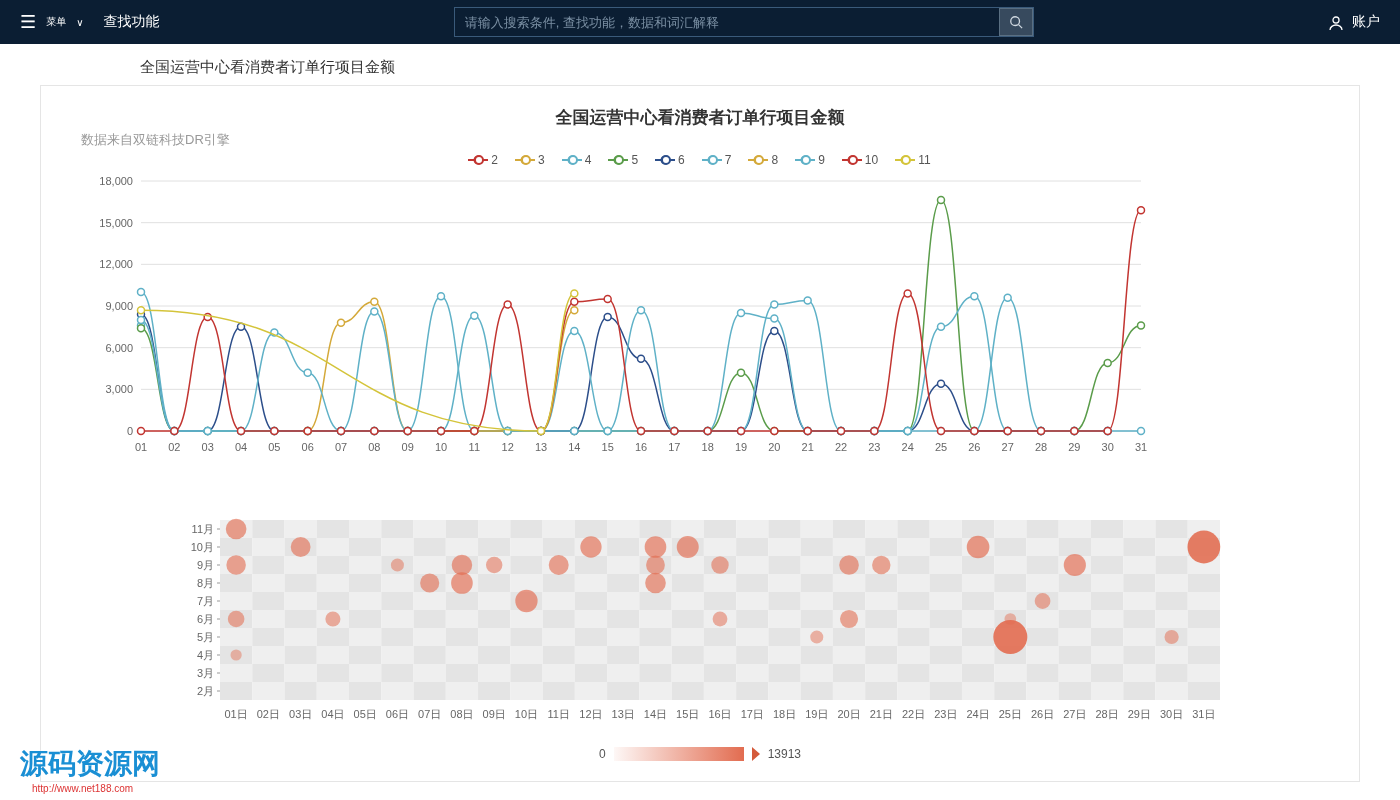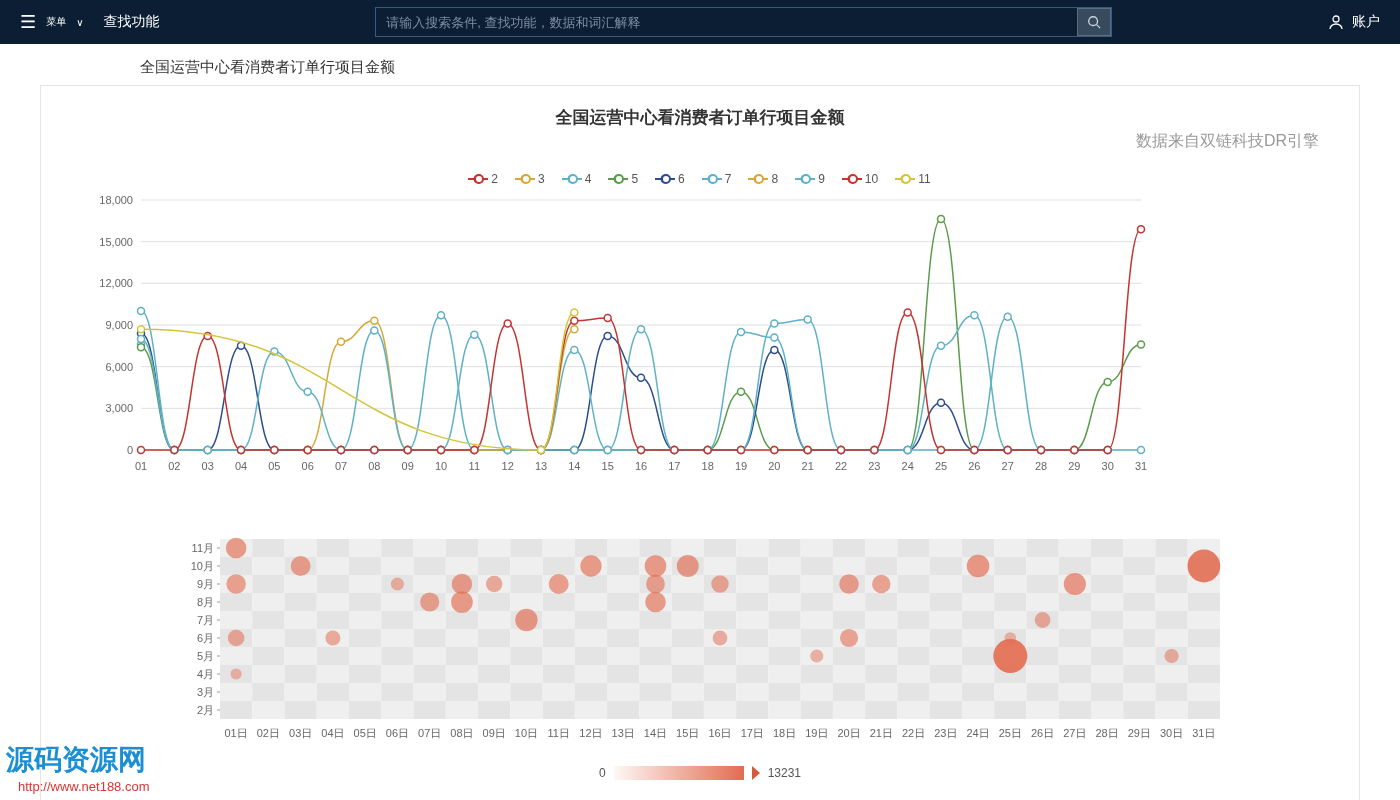--- a/index.html
+++ b/index.html
@@ -5,51 +5,51 @@
 * { margin: 0; padding: 0; box-sizing: border-box; }
 body { font-family: Arial, "Microsoft YaHei", sans-serif; background: #fff; font-size: 12px; color: #333; }
 
 .topbar { height: 44px; background: #0b1e33; color: #fff; display: flex; align-items: center; padding: 0 20px; }
 .menu-group { display: flex; align-items: center; gap: 10px; }
 .menu-icon { font-size: 18px; }
 .chev { font-size: 10px; }
 .menu-label { font-size: 10px; }
 .jump-label { font-size: 14px; margin-left: 20px; }
 .search-wrap { flex: 1; display: flex; justify-content: center; }
-.search-box { display: flex; align-items: center; border: 1px solid #3a5a7a; width: 737px; height: 30px; }
+.search-box { display: flex; align-items: center; border: 1px solid #3a5a7a; width: 580px; height: 30px; }
 .search-input { flex: 1; background: transparent; border: none; color: #fff; padding: 0 10px; font-size: 13px; outline: none; }
 .search-input::placeholder { color: #7a8fa3; }
 .search-btn { width: 34px; height: 28px; background: #374a5e; border: 1px solid #5a6f82; display: flex; align-items: center; justify-content: center; cursor: pointer; }
-.account { display: flex; align-items: center; gap: 8px; font-size: 14px; }
+.account { display: flex; align-items: flex-end; gap: 8px; font-size: 14px; }
 
 .page-title { padding: 14px 0 0 140px; font-size: 15px; color: #333; }
 
 .card { margin: 8px 40px 20px 40px; border: 1px solid #e5e5e5; padding: 20px 40px; }
 
 .chart-block { position: relative; }
 .chart-title { text-align: center; font-size: 17px; font-weight: bold; margin-bottom: 2px; }
-.chart-sub { text-align: right; font-size: 16px; color: #999; margin-bottom: 20px; }
+.chart-sub { text-align: left; font-size: 13px; color: #999; margin-bottom: 4px; }
 .legend { display: flex; justify-content: center; gap: 18px; font-size: 12px; color: #555; margin-bottom: 4px; }
 .leg-item { display: flex; align-items: center; gap: 4px; }
 .leg-line { width: 18px; height: 0; border-top: 2px solid; position: relative; }
 .leg-line::after { content: ""; position: absolute; left: 5px; top: -5px; width: 6px; height: 6px; border: 2px solid; border-radius: 50%; background: #fff; }
 
 svg .grid-line { stroke: #e0e0e0; stroke-width: 1; }
 svg .axis-text { fill: #666; font-size: 11px; }
 svg .series-pt { fill: #fff; stroke-width: 1.5; }
 svg .series-ln { fill: none; stroke-width: 1.5; }
 
 .scatter-wrap { margin-top: 50px; text-align: center; }
 .color-scale { display: flex; align-items: center; justify-content: center; gap: 8px; margin-top: 20px; font-size: 12px; color: #555; }
 .scale-bar { width: 130px; height: 14px; background: linear-gradient(to right, rgba(226,108,80,0.05), rgba(226,108,80,1)); }
 .scale-tri { width: 0; height: 0; border-top: 7px solid transparent; border-bottom: 7px solid transparent; border-left: 8px solid #d45a3a; }
 
-.watermark { position: fixed; left: 6px; bottom: 6px; pointer-events: none; }
+.watermark { position: fixed; left: 20px; bottom: 6px; pointer-events: none; }
 .watermark .cn { font-size: 28px; font-weight: bold; color: #1a8fd4; text-shadow: 0 0 2px #fff; }
-.watermark .url { font-size: 13px; color: #d33; padding-left: 12px; }
+.watermark .url { font-size: 10px; color: #d33; padding-left: 12px; }
 </style>
 </head>
 <body>
 
 <div class="topbar">
   <div class="menu-group">
     <span class="menu-icon">☰</span>
     <span class="menu-label">菜单</span>
     <span class="chev">∨</span>
   </div>
@@ -790,21 +790,21 @@
         <circle cx="850.3225806451613" cy="105" r="5.861092745086253" fill="rgba(226,108,80,0.46)"></circle>
         <circle cx="656.7741935483871" cy="123" r="6.534291038047725" fill="rgba(226,108,80,0.49)"></circle>
         <circle cx="850.3225806451613" cy="123" r="17" fill="rgba(226,108,80,0.90)"></circle>
         <circle cx="1011.6129032258065" cy="123" r="7.123339544389013" fill="rgba(226,108,80,0.51)"></circle>
         <circle cx="76.12903225806451" cy="141" r="5.608643385225702" fill="rgba(226,108,80,0.45)"></circle>
       </svg>
     <div class="color-scale">
       <span>0</span>
       <div class="scale-bar"></div>
       <div class="scale-tri"></div>
-      <span>13231</span>
+      <span>13913</span>
     </div>
   </div>
 
 </div>
 
 <div class="watermark">
   <div class="cn">源码资源网</div>
   <div class="url">http://www.net188.com</div>
 </div>
 

